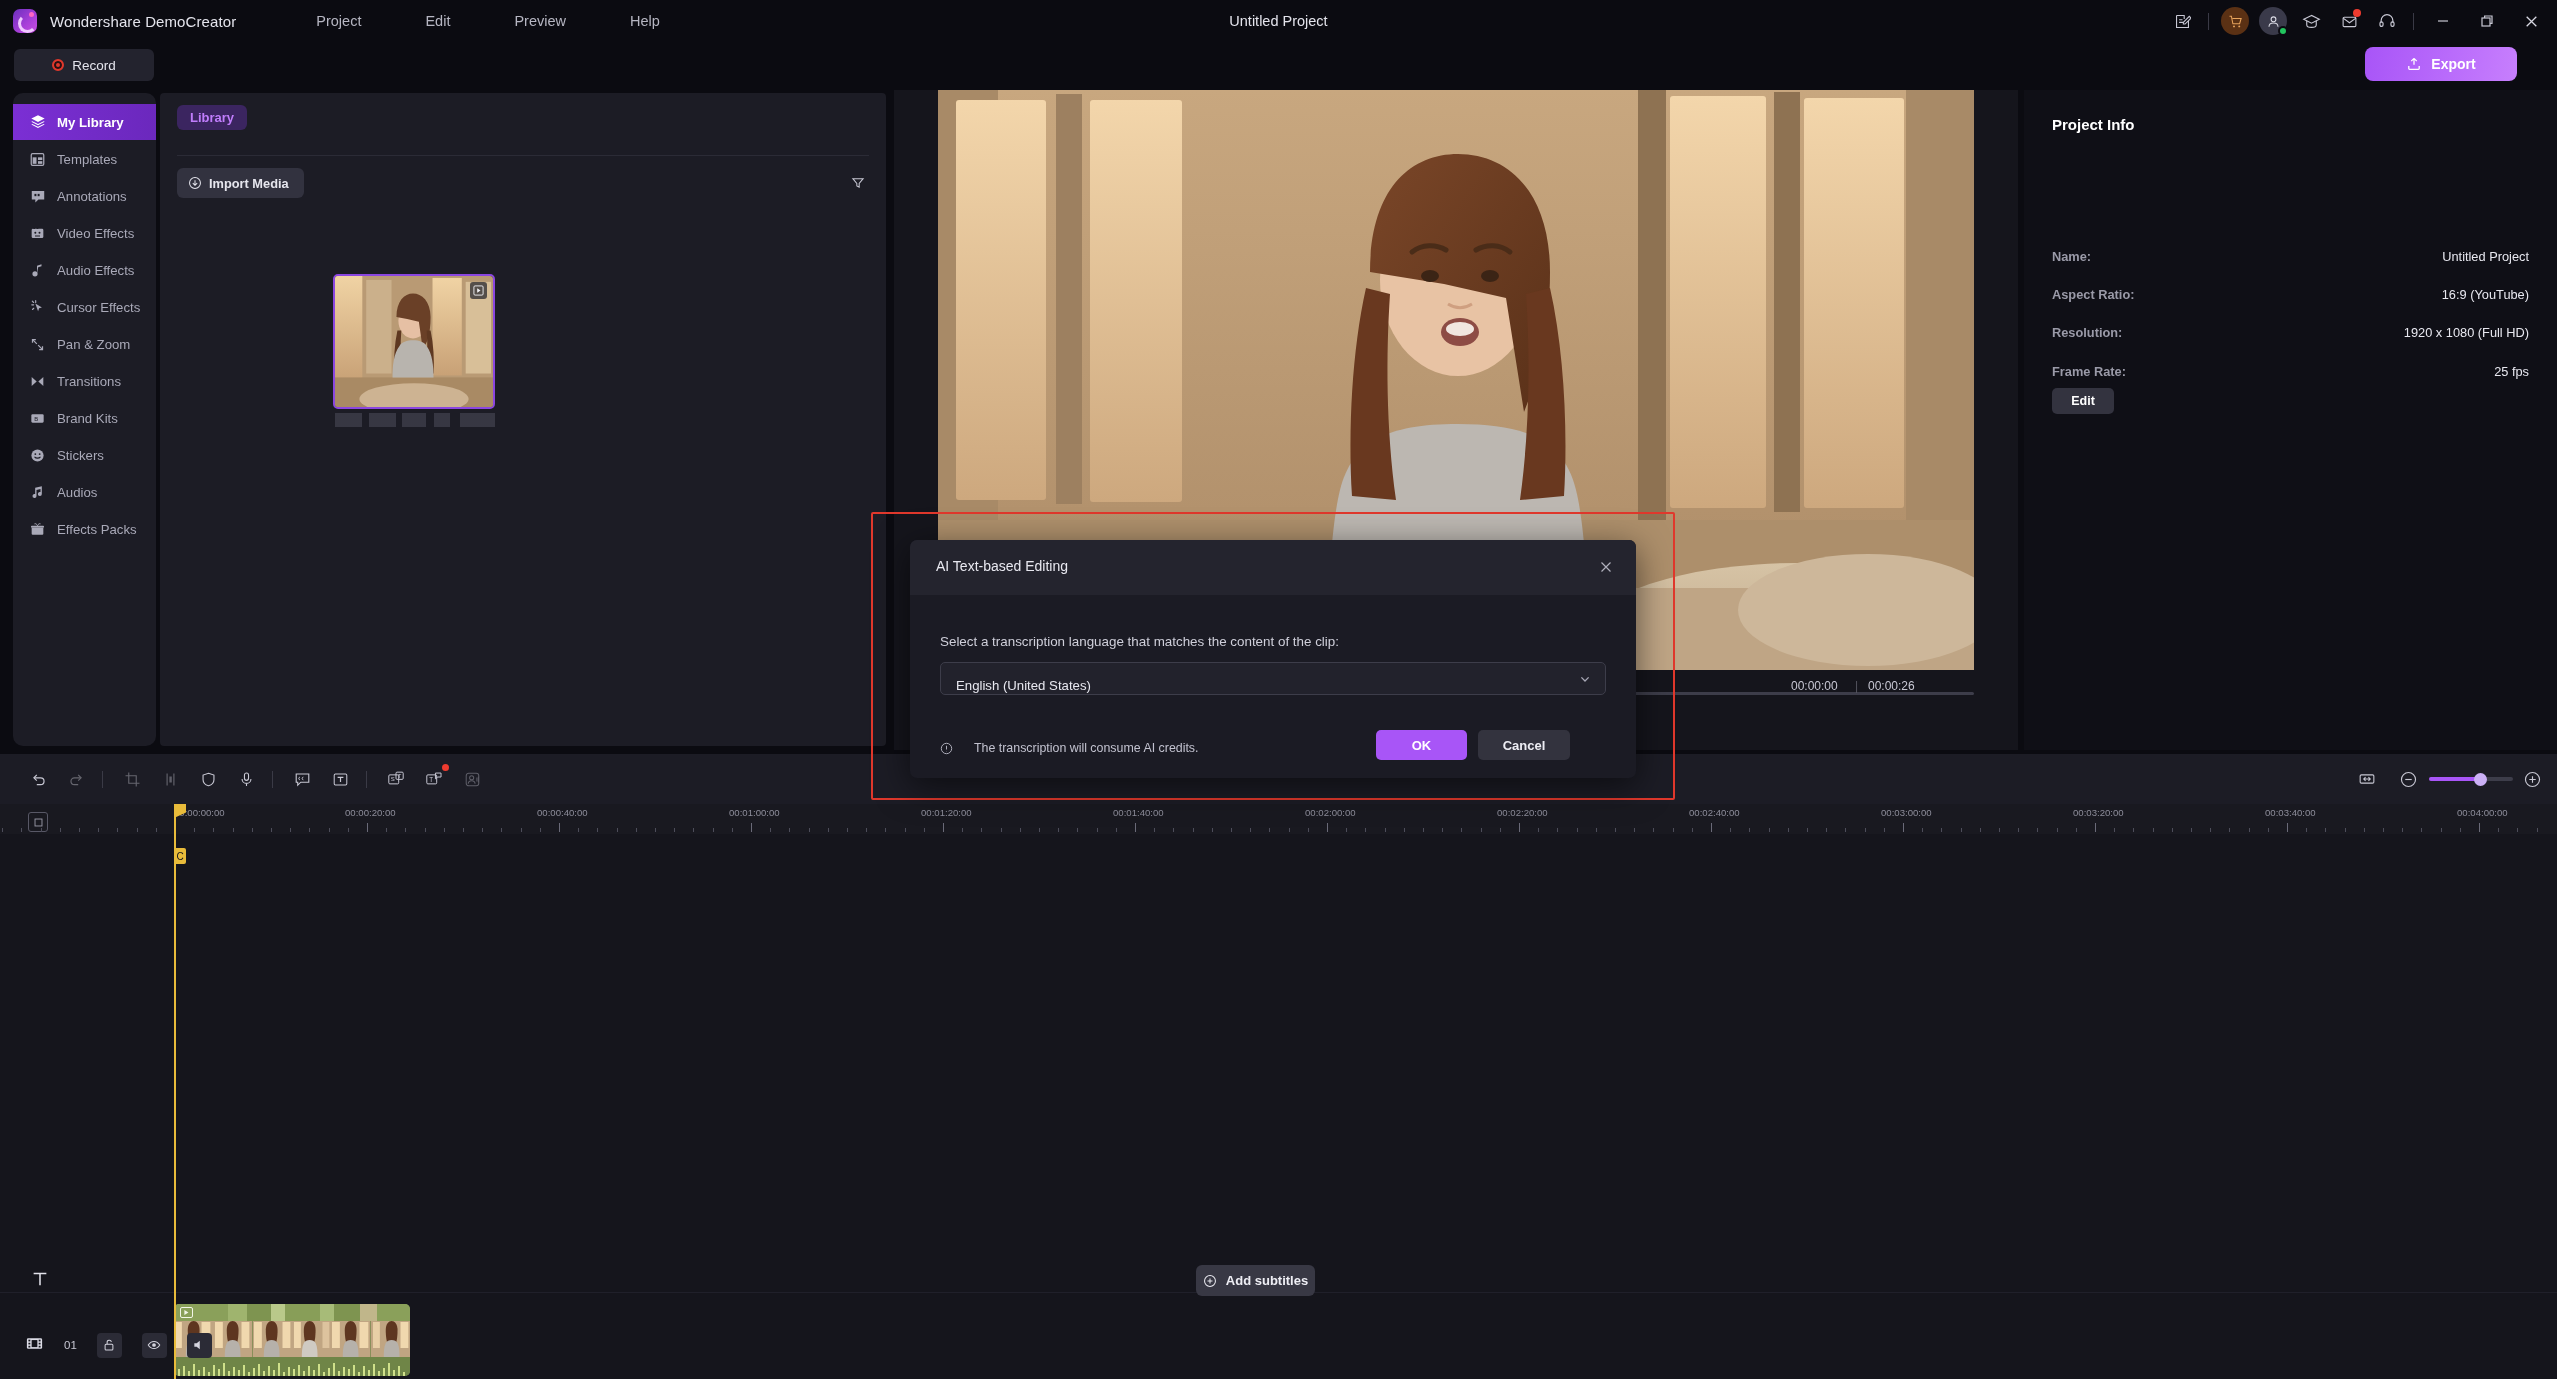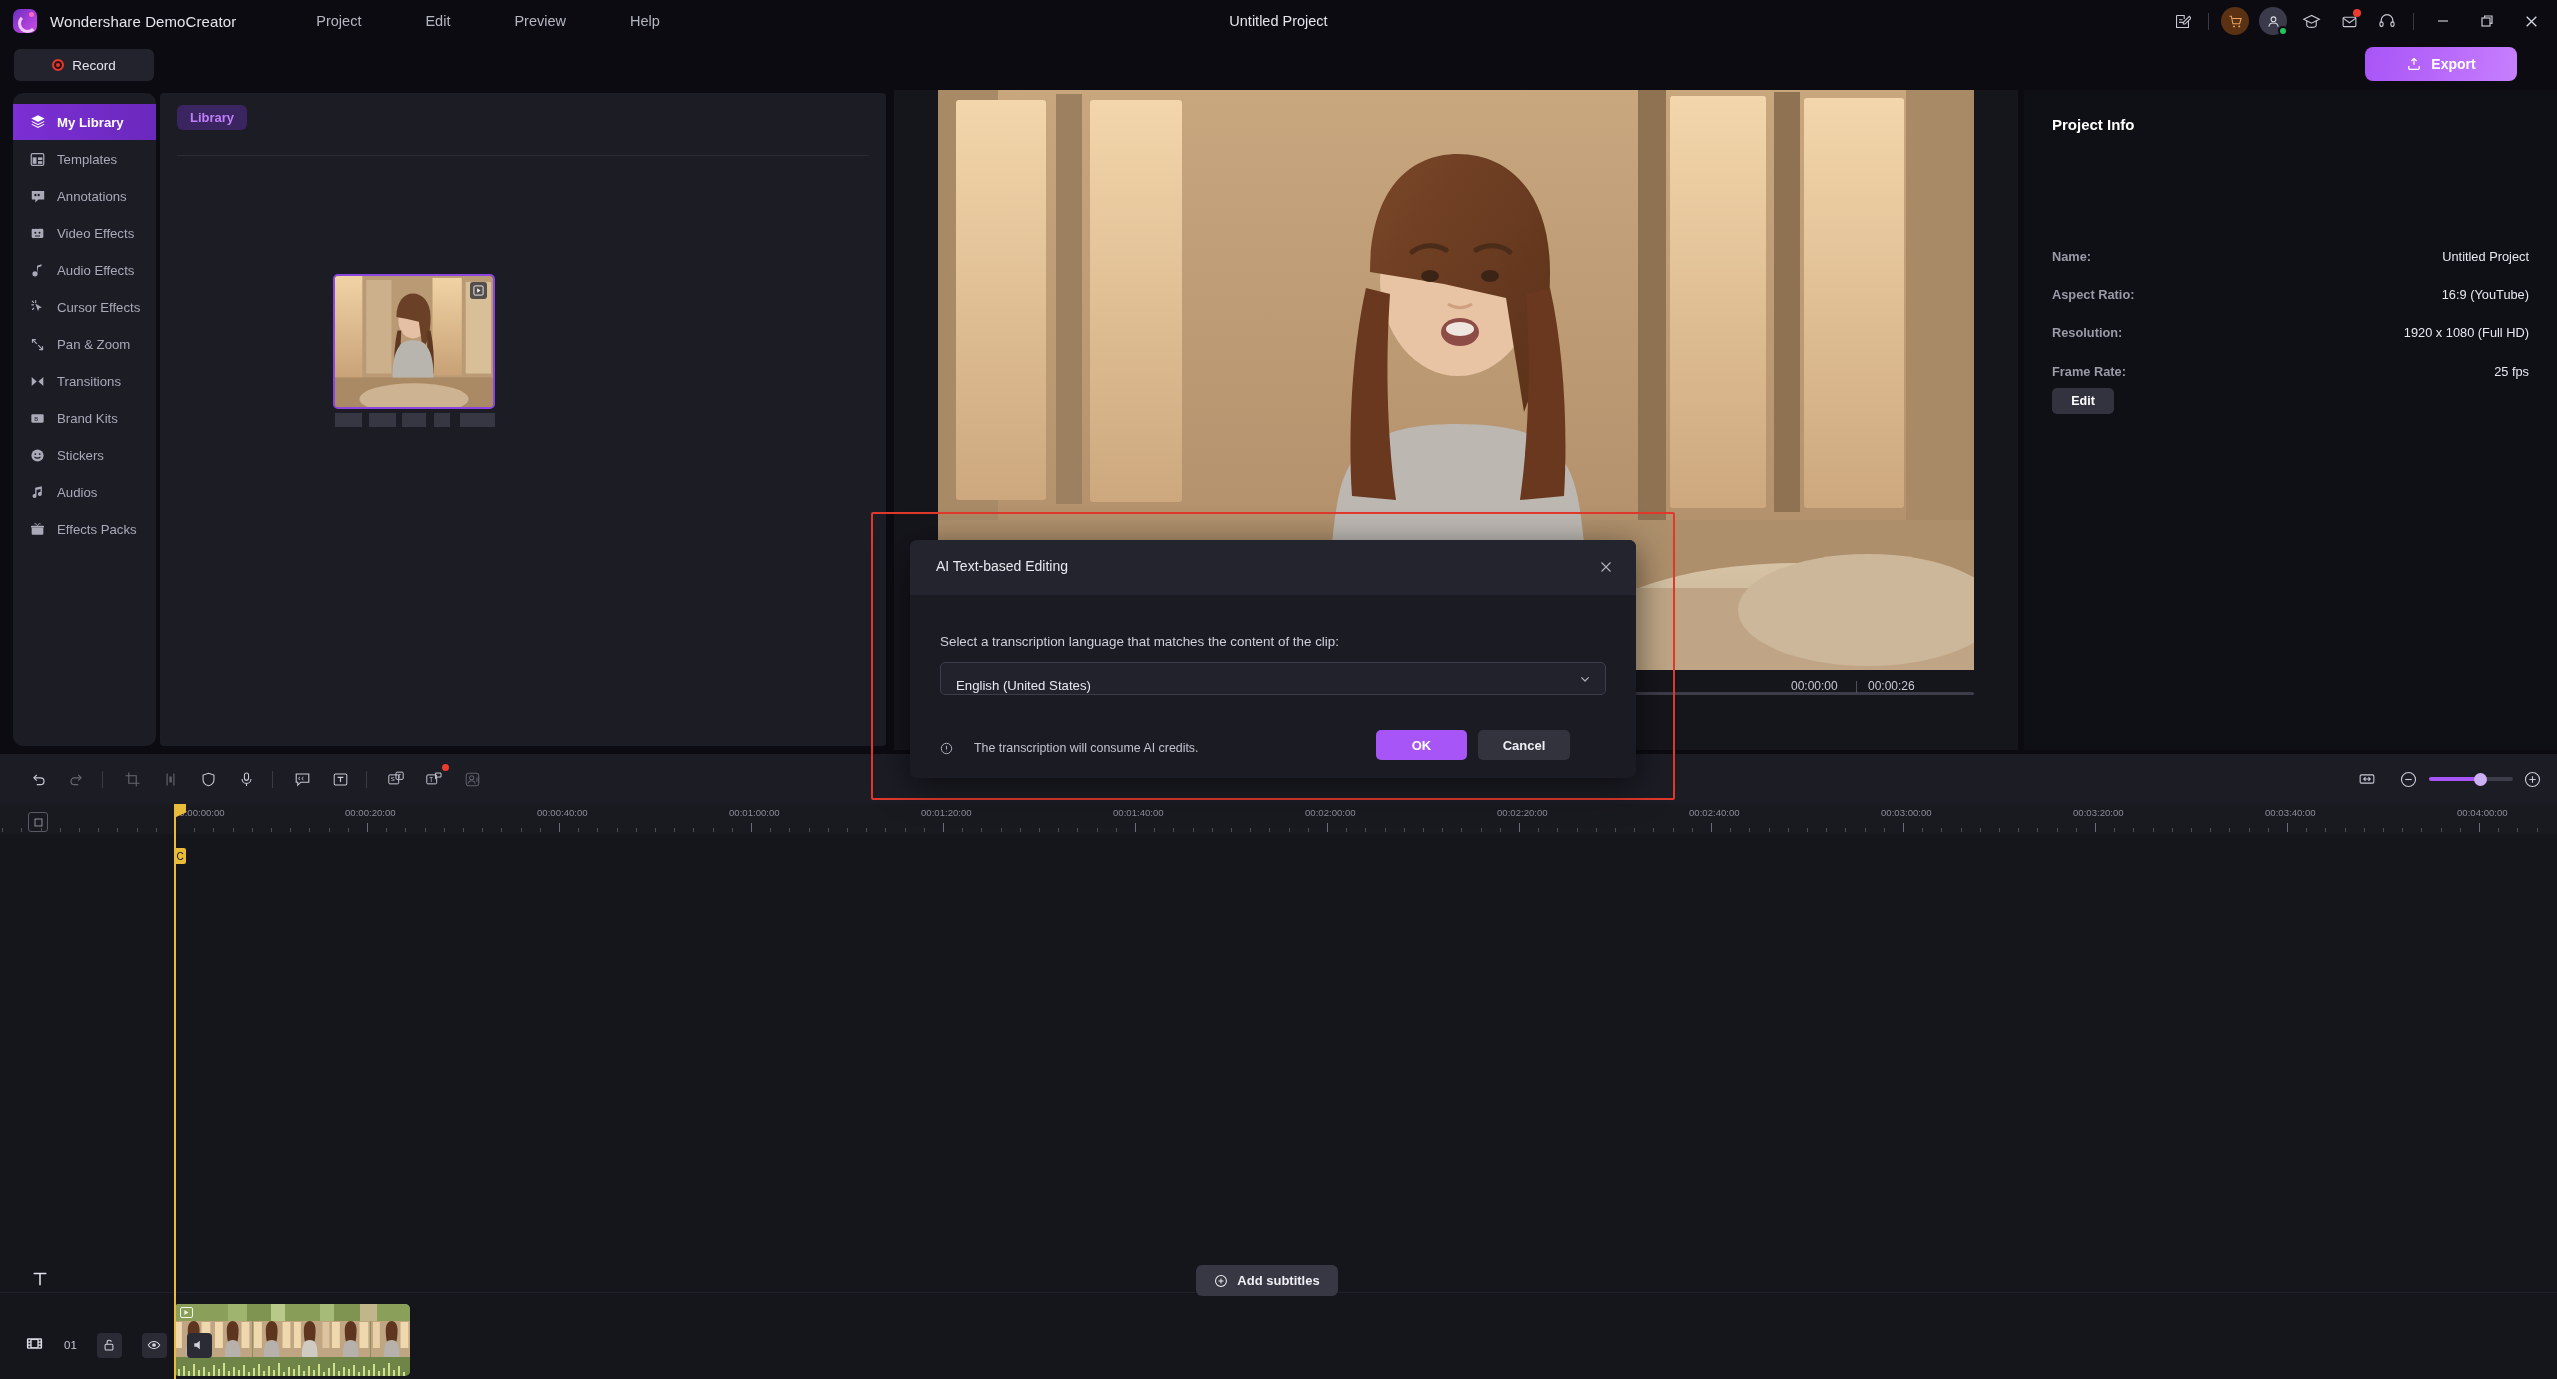--- a/index.html
+++ b/index.html
@@ -165,21 +165,21 @@
 
   .tl-body{ position:absolute; left:0; top:80px; width:2557px; height:545px; background:#15151c;}
   .square-btn{ position:absolute; left:28px; top:8px; width:20px;height:20px;border:1px solid #585866; border-radius:3px; display:flex;align-items:center;justify-content:center;}
 
   .playhead{ position:absolute; left:174px; top:50px; width:2px; height:575px; background:#e8bb3a; z-index:40;}
   .playhead-flag{ position:absolute; left:174px; top:50px; width:12px;height:14px; background:#e8bb3a; z-index:41;
      clip-path: polygon(0 0, 100% 0, 100% 60%, 0 100%);}
   .playhead-c{position:absolute; left:174px; top:94px; width:12px; height:16px; background:#e8bb3a; z-index:41; border-radius:2px; font-size:10px; color:#15151c; display:flex; align-items:center; justify-content:center;}
 
   .add-subs{
-    position:absolute; left:1196px; top:1265px; width:142px; height:31px;
+    position:absolute; left:1196px; top:1265px; width:119px; height:31px;
     background:#383844; border-radius:6px; display:flex; align-items:center; justify-content:center; gap:9px;
     font-size:13px; font-weight:bold; color:#eeeef4; cursor:default; z-index:20;
   }
   .text-tool{ position:absolute; left:28px; top:1267px; width:24px;height:24px; display:flex;align-items:center;justify-content:center; z-index:20;}
 
   .track-ctrl{ position:absolute; left:25px; top:1330px; height:30px; display:flex; align-items:center; gap:20px; z-index:20;}
   .trk-count{ font-size:11.5px; color:#c6c6d2; }
   .trk-btn{ width:25px;height:25px;border-radius:4px;background:#2b2b36;display:flex;align-items:center;justify-content:center;}
 
   .clip{
@@ -411,20 +411,34 @@
           <path d="M5.4 2.2c1.4-.6 2.8.4 3.6 2.2M12.6 2.2c-1.4-.6-2.8.4-3.6 2.2" stroke="#a9a9b8" stroke-width="1.2" fill="none"></path>
         </svg>
     </span>
     <span>Effects Packs</span>
   </div>
 </div>
 
 <div class="libpanel">
   <div class="lib-tab">Library</div>
   <div class="lib-divider"></div>
+  <div class="import-row">
+    <div class="import-btn">
+      <svg width="14" height="14" viewBox="0 0 18 18" fill="none" stroke="#e6e6ee" stroke-width="1.3">
+        <circle cx="9" cy="9" r="7"></circle>
+          <path d="M9 5.6v6.2M6.2 9.2L9 12l2.8-2.8"></path>
+      </svg>
+      <span>Import Media</span>
+    </div>
+    <div class="filter-icon">
+      <svg width="14" height="14" viewBox="0 0 18 18" fill="none" stroke="#c8c8d4" stroke-width="1.3">
+        <path d="M2.4 3.4h13.2l-5.1 6v5l-3-1.6v-3.4z"></path>
+      </svg>
+    </div>
+  </div>
 
   <div class="media-thumb">
     <svg class="thumb-img" viewBox="0 0 162 135" preserveAspectRatio="none">
       <defs>
         <linearGradient id="bgw" x1="0" y1="0" x2="0" y2="1">
           <stop offset="0" stop-color="#f0d3a4"></stop>
             <stop offset="1" stop-color="#c8a176"></stop>
         </linearGradient>
       </defs>
       <rect width="162" height="135" fill="#b99a74"></rect>

